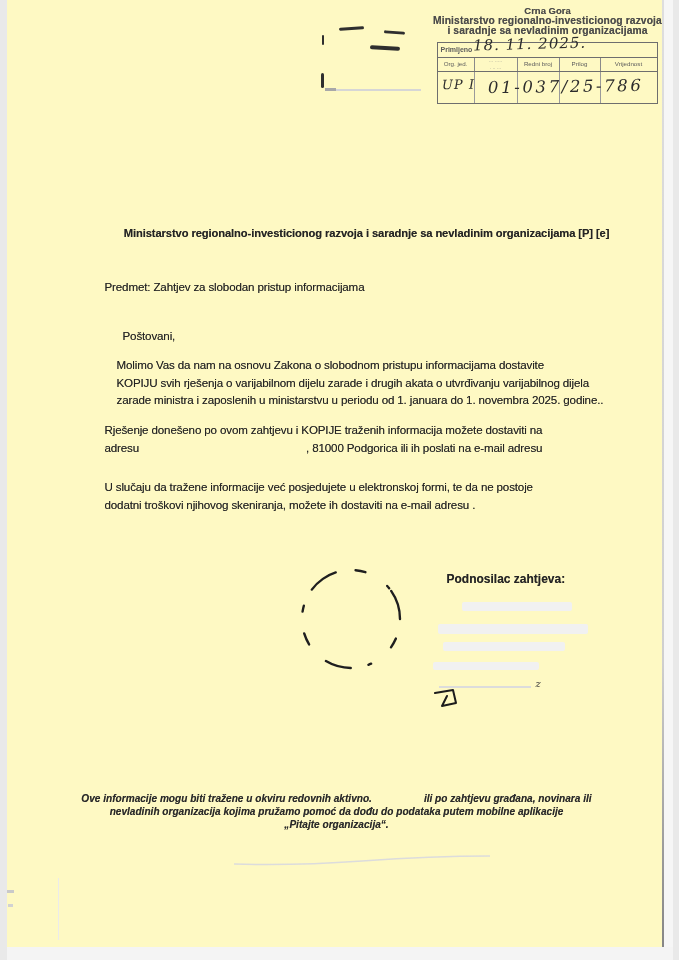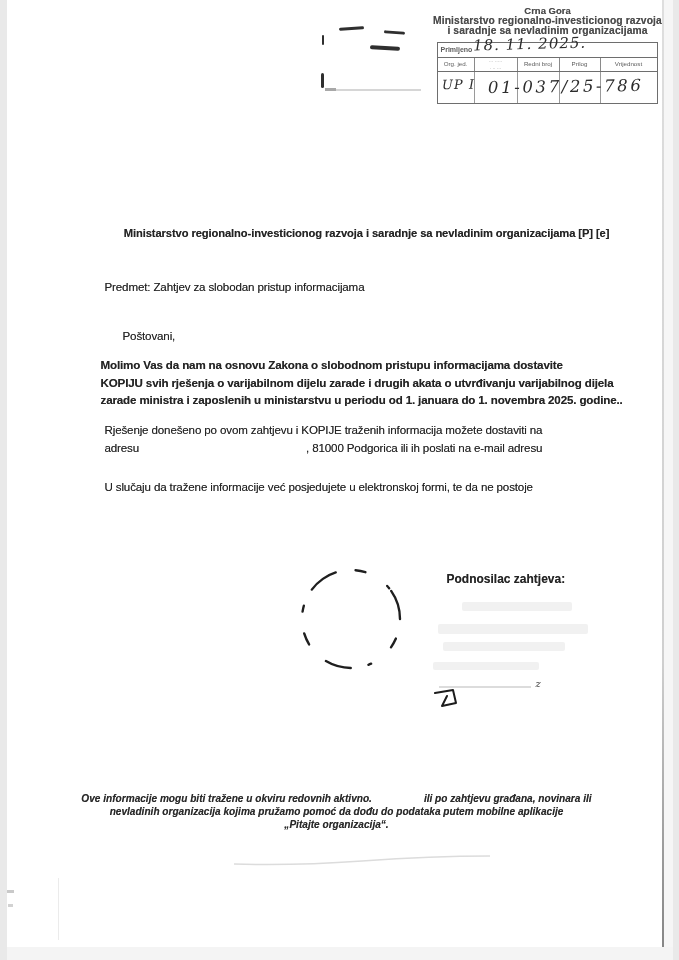--- a/index.html
+++ b/index.html
@@ -1,18 +1,18 @@
 <!DOCTYPE html>
 <html><head>
 <meta charset="utf-8">
 <style>
   html,body{margin:0;padding:0;background:#e9e9e9;}
   .page{
     position:relative;width:666px;height:960px;margin:0 auto;
-    background:#ffffff;overflow:hidden;
+    background:#fef9c3;overflow:hidden;
     font-family:"Liberation Sans", sans-serif;color:#242424;
   }
   .abs{position:absolute;}
   .scan{text-shadow:0 0 .4px rgba(40,40,40,.55);}
 
   
   .stamp-head{
     left:424px;top:6px;width:234px;text-align:center;
     color:#4c4c4c;font-weight:700;line-height:10px;
   }
@@ -48,21 +48,21 @@
     font-size:12.3px;font-weight:700;line-height:17px;color:#1f1f1f;
   }
 
   
   .heading{left:60px;top:227px;width:600px;text-align:center;
     font-size:11.2px;font-weight:700;letter-spacing:-.1px;}
   .line{font-size:11.6px;letter-spacing:-.15px;white-space:nowrap;}
   .para{line-height:17.5px;}
   .subject{left:98px;top:280px;}
   .salutation{left:116px;top:329px;}
-  .p1{left:94px;top:356px;font-weight:bold;}
+  .p1{left:110px;top:356px;}
   .p2{left:98px;top:421px;}
   .p3{left:98px;top:478px;}
   .gap{display:inline-block;height:1px;}
   .gap-addr{width:167px;}
   .gap-foot{width:52px;}
 
   .sig-label{left:440px;top:572px;font-size:12px;font-weight:700;}
 
   
   .footer{left:40px;top:792px;width:580px;text-align:center;
@@ -145,20 +145,21 @@
 
   <div class="abs para p2">
     <div class="line scan">Rješenje donešeno po ovom zahtjevu i KOPIJE traženih informacija možete dostaviti na</div>
     <div class="line scan">
       <span>adresu</span><span class="gap gap-addr"></span><span>, 81000 Podgorica ili ih poslati na e-mail adresu</span>
     </div>
   </div>
 
   <div class="abs para p3">
     <div class="line scan">U slučaju da tražene informacije već posjedujete u elektronskoj formi, te da ne postoje</div>
+    <div class="line scan">dodatni troškovi njihovog skeniranja, možete ih dostaviti na e-mail adresu .</div>
   </div>
 
   <svg class="abs" style="left:289px;top:563px;" width="110" height="110" viewBox="0 0 110 110">
     <circle cx="55" cy="56" r="49" fill="none" stroke="#1f1f1f" stroke-width="2.4" stroke-linecap="round" stroke-dasharray="30 20 10 26 3 18 26 24 12 22 6 18" transform="rotate(-35 55 56)"></circle>
   </svg>
 
   <div class="abs sig-label scan">Podnosilac zahtjeva:</div>
 
   <div class="abs ghost" style="left:455px;top:602px;width:110px;height:9px;"></div>
   <div class="abs ghost" style="left:431px;top:624px;width:150px;height:10px;"></div>

